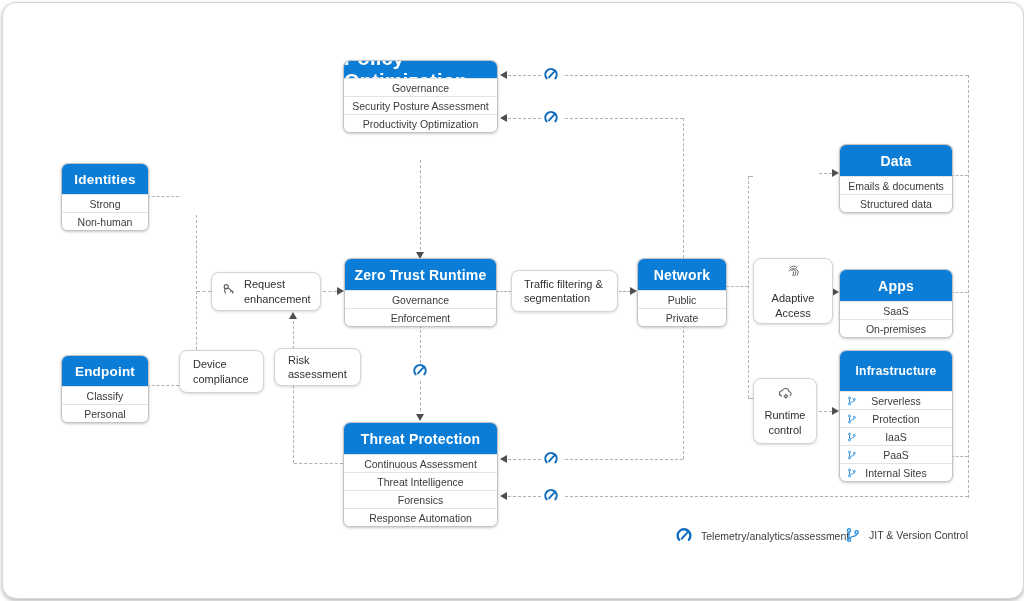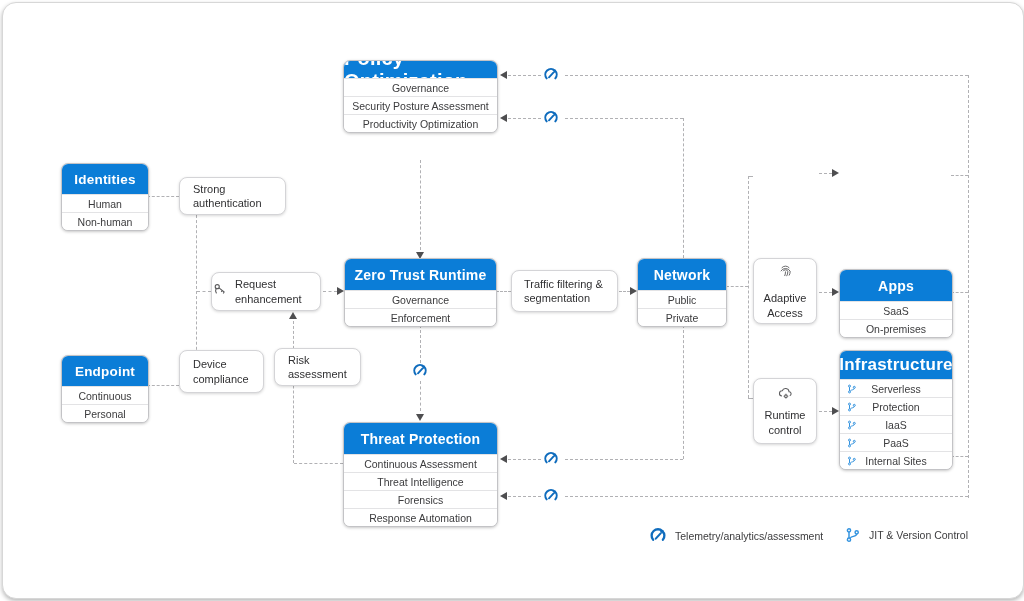--- a/index.html
+++ b/index.html
@@ -118,59 +118,64 @@
 
   <div class="pillar" style="left:340px;top:57px;width:153px">
     <div class="hdr" style="height:17px;font-size:20px">Policy Optimization</div>
     <div class="row" style="height:17px">Governance</div>
     <div class="row" style="height:17px">Security Posture Assessment</div>
     <div class="row" style="height:17px">Productivity Optimization</div>
   </div>
 
   <div class="pillar" style="left:58px;top:160px;width:86px">
     <div class="hdr" style="height:30px;font-size:13.5px">Identities</div>
-    <div class="row" style="height:17px">Human</div>
+    <div class="row" style="height:17px">Strong</div>
     <div class="row" style="height:17px">Non-human</div>
   </div>
 
   <div class="pillar" style="left:341px;top:255px;width:151px">
     <div class="hdr" style="height:31px;font-size:14px">Zero Trust Runtime</div>
     <div class="row" style="height:17px">Governance</div>
     <div class="row" style="height:17px">Enforcement</div>
   </div>
 
   <div class="pillar" style="left:634px;top:255px;width:88px">
     <div class="hdr" style="height:31px;font-size:14px">Network</div>
     <div class="row" style="height:17px">Public</div>
     <div class="row" style="height:17px">Private</div>
   </div>
 
   <div class="pillar" style="left:58px;top:352px;width:86px">
     <div class="hdr" style="height:30px;font-size:13.5px">Endpoint</div>
-    <div class="row" style="height:17px">Continuous</div>
+    <div class="row" style="height:17px">Classify</div>
     <div class="row" style="height:17px">Personal</div>
   </div>
 
   <div class="pillar" style="left:340px;top:419px;width:153px">
     <div class="hdr" style="height:31px;font-size:14px">Threat Protection</div>
     <div class="row" style="height:17px">Continuous Assessment</div>
     <div class="row" style="height:17px">Threat Intelligence</div>
     <div class="row" style="height:17px">Forensics</div>
     <div class="row" style="height:17px">Response Automation</div>
   </div>
 
+  <div class="pillar" style="left:836px;top:141px;width:112px">
+    <div class="hdr" style="height:31px;font-size:14px">Data</div>
+    <div class="row" style="height:17px">Emails &amp; documents</div>
+    <div class="row" style="height:17px">Structured data</div>
+  </div>
 
   <div class="pillar" style="left:836px;top:266px;width:112px">
     <div class="hdr" style="height:31px;font-size:14px">Apps</div>
     <div class="row" style="height:17px">SaaS</div>
     <div class="row" style="height:17px">On-premises</div>
   </div>
 
   <div class="pillar" style="left:836px;top:347px;width:112px">
-    <div class="hdr" style="height:28px;font-size:17px">Infrastructure</div>
+    <div class="hdr" style="height:40px;font-size:12px">Infrastructure</div>
     <div class="row" style="height:17px">
       <span class="jit-ic inf-ic"><svg width="10" height="10" viewBox="0 0 24 24" fill="none" stroke="currentColor" stroke-width="2.4">
             <circle cx="6" cy="5" r="2.4"></circle>
             <circle cx="6" cy="19" r="2.4"></circle>
             <circle cx="17.5" cy="8" r="2.4"></circle>
             <path d="M6 7.4 V16.6 M17.5 10.4 C17.5 14.5 10 13.5 8 16.4"></path>
           </svg></span>
       <span>Serverless</span>
     </div>
     <div class="row" style="height:17px">
@@ -204,25 +209,22 @@
       <span class="jit-ic inf-ic"><svg width="10" height="10" viewBox="0 0 24 24" fill="none" stroke="currentColor" stroke-width="2.4">
             <circle cx="6" cy="5" r="2.4"></circle>
             <circle cx="6" cy="19" r="2.4"></circle>
             <circle cx="17.5" cy="8" r="2.4"></circle>
             <path d="M6 7.4 V16.6 M17.5 10.4 C17.5 14.5 10 13.5 8 16.4"></path>
           </svg></span>
       <span>Internal Sites</span>
     </div>
   </div>
 
-  <div class="note" style="left:176px;top:174px;width:107px;height:38px;padding-left:13px;box-sizing:border-box">
-    <span>Strong authentication</span>
-  </div>
-
-  <div class="note" style="left:208px;top:269px;width:110px;height:39px;box-sizing:border-box;gap:5px">
+
+  <div class="note" style="left:208px;top:269px;width:110px;height:39px;padding-left:9px;box-sizing:border-box;gap:5px">
     <span class="gray-ic"><svg width="18" height="18" viewBox="0 0 24 24" fill="none" stroke="currentColor" stroke-width="1.5">
           <circle cx="7" cy="7.5" r="2.7"></circle>
           <path d="M9.3 9.2 L16.6 15 M13.6 12.6 l-1.2 1.9 M16.2 14.7 l-1.2 1.9"></path>
           <path d="M5.5 10 c-1 2 -1 4.5 .5 6.5"></path>
         </svg></span>
     <span>Request enhancement</span>
   </div>
 
   <div class="note" style="left:508px;top:267px;width:107px;height:42px;padding-left:12px;box-sizing:border-box">
     <span>Traffic filtering &amp; segmentation</span>
@@ -230,40 +232,40 @@
 
   <div class="note" style="left:176px;top:347px;width:85px;height:43px;padding-left:13px;box-sizing:border-box">
     <span>Device compliance</span>
   </div>
 
   <div class="note" style="left:271px;top:345px;width:87px;height:38px;padding-left:13px;box-sizing:border-box">
     <span>Risk assessment</span>
   </div>
 
 
-  <div class="note center" style="left:750px;top:255px;width:64px;height:66px;box-sizing:border-box;gap:9px">
+  <div class="note center" style="left:750px;top:255px;width:80px;height:66px;box-sizing:border-box;gap:9px">
     <span class="gray-ic"><svg width="17" height="17" viewBox="0 0 24 24" fill="none" stroke="currentColor" stroke-width="1.3">
           <path d="M6.6 8.4 a7 7 0 0 1 10.8 0"></path>
           <path d="M5.4 13 a7.6 7.6 0 0 1 13.2 0 c0 2.6 -.6 4.6 -1.6 6.1"></path>
           <path d="M8.7 13 a3.7 3.7 0 0 1 6.6 0 c0 3 -.6 5.3 -1.8 7"></path>
           <path d="M12 13.4 c0 2.6 -.4 4.6 -1.2 6.4"></path>
         </svg></span>
     <span style="width:58px">Adaptive Access</span>
   </div>
 
   <div class="note center" style="left:750px;top:375px;width:64px;height:66px;box-sizing:border-box;gap:3px">
     <span class="gray-ic"><svg width="17" height="17" viewBox="0 0 24 24" fill="none" stroke="currentColor" stroke-width="1.5">
           <path d="M7 15.5 a3.7 3.7 0 0 1 .4 -7.4 a5 5 0 0 1 9.6 1.3 a3 3 0 0 1 1 5.8"></path>
           <circle cx="12.6" cy="15.8" r="1.9"></circle>
           <path d="M12.6 13.3 v-.9 M12.6 18.3 v.9 M10.2 15.8 h-.9 M15 15.8 h.9"></path>
         </svg></span>
     <span style="width:58px">Runtime control</span>
   </div>
 
-  <div class="legend" style="left:646px;top:524px">
+  <div class="legend" style="left:672px;top:524px">
     <span class="tele" style="position:static">
       <svg width="18" height="18" viewBox="0 0 24 24">
           <path d="M5.5 17 A8.5 8.5 0 1 1 18.5 17" fill="none" stroke="currentColor" stroke-width="3.1" stroke-linecap="round"></path>
           <path d="M9 15.5 L15.5 8.5" stroke="currentColor" stroke-width="2.8" stroke-linecap="round"></path>
           <path d="M14.2 4.9 L19.6 4.2 L17.6 9.3 Z" fill="currentColor"></path>
         </svg></span>
     <span>Telemetry/analytics/assessment</span>
   </div>
   <div class="legend" style="left:842px;top:524px">
     <span class="jit-ic">

